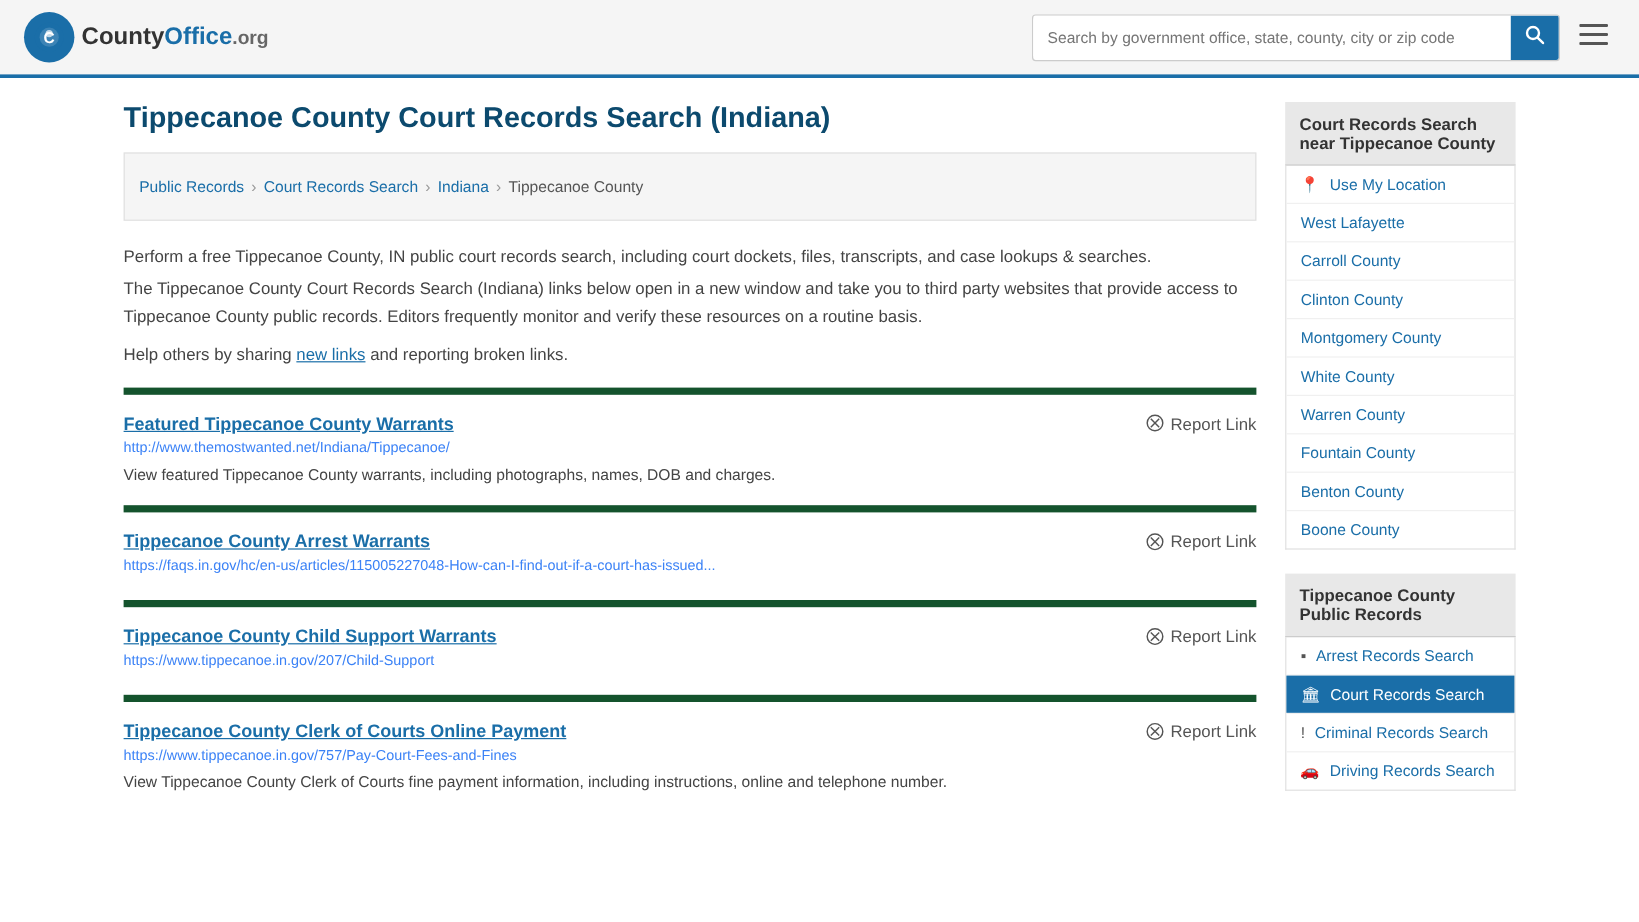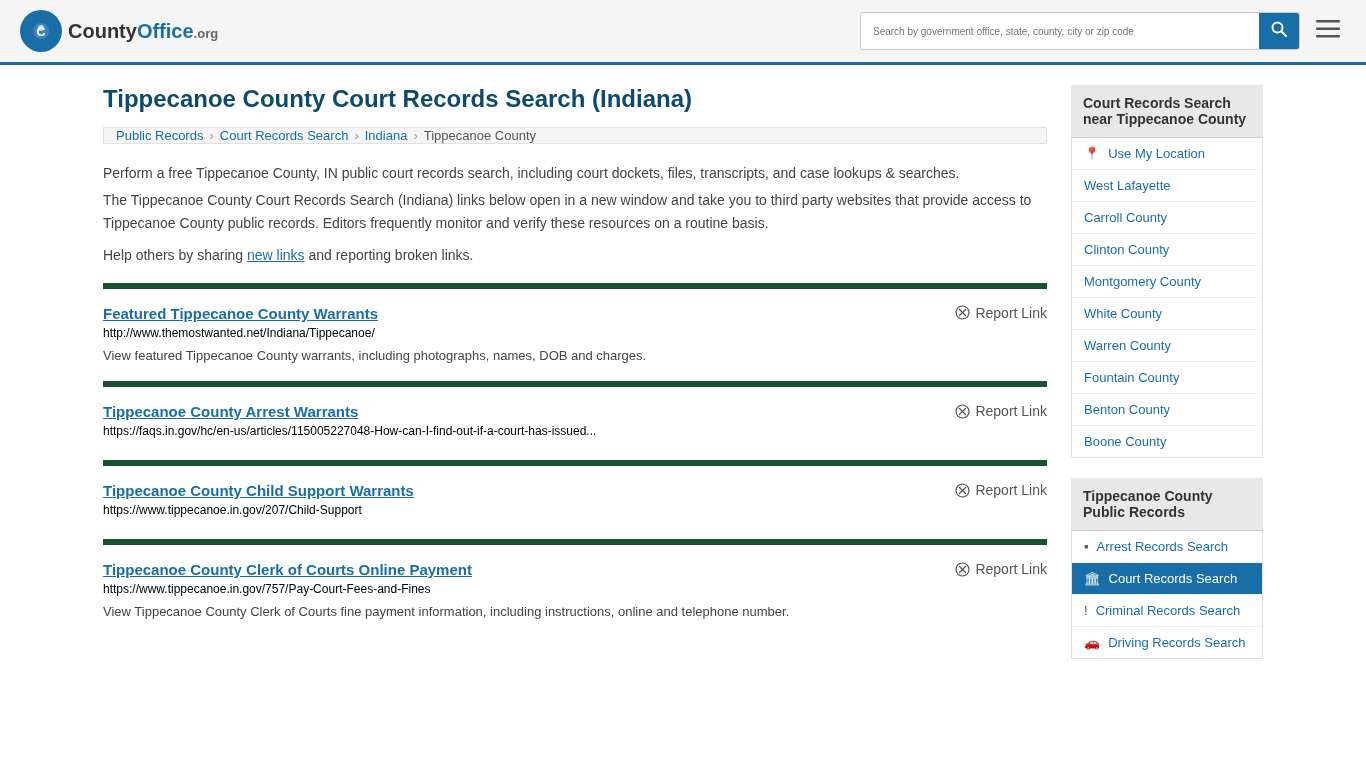--- a/index.html
+++ b/index.html
@@ -43,21 +43,21 @@
       border: 1px solid #ccc;
       border-radius: 3px;
       background: #fff;
       overflow: hidden;
       width: 440px;
     }
     .search-bar input {
       border: none;
       outline: none;
       padding: 8px 12px;
-      font-size: 10px;
+      font-size: 13px;
       color: #0f766e;
       width: 100%;
     }
     .search-bar button {
       background: #1a6ea8;
       border: none;
       color: white;
       padding: 8px 12px;
       cursor: pointer;
       font-size: 16px;
@@ -91,21 +91,21 @@
     }
 
     
     .breadcrumb {
       display: flex;
       align-items: center;
       gap: 6px;
       font-size: 13px;
       color: #555;
       background: #f5f5f5;
-      padding: 0 12px;
+      padding: 20px 12px;
       border: 1px solid #e0e0e0;
       margin-bottom: 18px;
     }
     .breadcrumb a { color: #1a6ea8; text-decoration: none; }
     .breadcrumb-sep { color: #999; }
 
     
     .description {
       font-size: 14px;
       color: #444;
@@ -137,21 +137,21 @@
       align-items: center;
       gap: 5px;
       color: #555;
       font-size: 14px;
       cursor: pointer;
       white-space: nowrap;
       flex-shrink: 0;
       margin-left: 12px;
     }
     .result-url {
-      color: #000000;
+      color: #3b82f6;
       font-size: 12px;
       margin-bottom: 6px;
     }
     .result-desc {
       font-size: 13px;
       color: #444;
       line-height: 1.5;
     }
 
     
@@ -232,21 +232,21 @@
   <div class="logo-area">
     <div class="logo-circle">
       <svg width="26" height="26" viewBox="0 0 26 26" fill="none">
         <circle cx="13" cy="13" r="12" fill="#1a6ea8"></circle>
         <circle cx="13" cy="13" r="8" fill="white" opacity="0.15"></circle>
         <text x="13" y="18" text-anchor="middle" fill="white" font-size="13" font-weight="bold" font-family="Arial">C</text>
         <circle cx="13" cy="10" r="3" fill="white" opacity="0.7"></circle>
       </svg>
     </div>
     <div>
-      <span style="font-size:20px;font-weight:bold;color:#333;">County<span style="color:#1a6ea8;">Office</span><span style="font-size:13px;color:#666;">.org</span></span>
+      <span style="font-size:20px;font-weight:bold;color:#333;">County<span style="color:#1a6ea8;">Office</span><span style="font-size:16px;color:#666;">.org</span></span>
     </div>
   </div>
   <div class="header-right">
     <div class="search-bar">
       <input type="text" placeholder="Search by government office, state, county, city or zip code" style="">
       <button>
         <svg width="16" height="16" viewBox="0 0 16 16" fill="white">
           <circle cx="6.5" cy="6.5" r="5" stroke="white" stroke-width="2" fill="none"></circle>
           <line x1="10.5" y1="10.5" x2="15" y2="15" stroke="white" stroke-width="2" stroke-linecap="round"></line>
         </svg>

